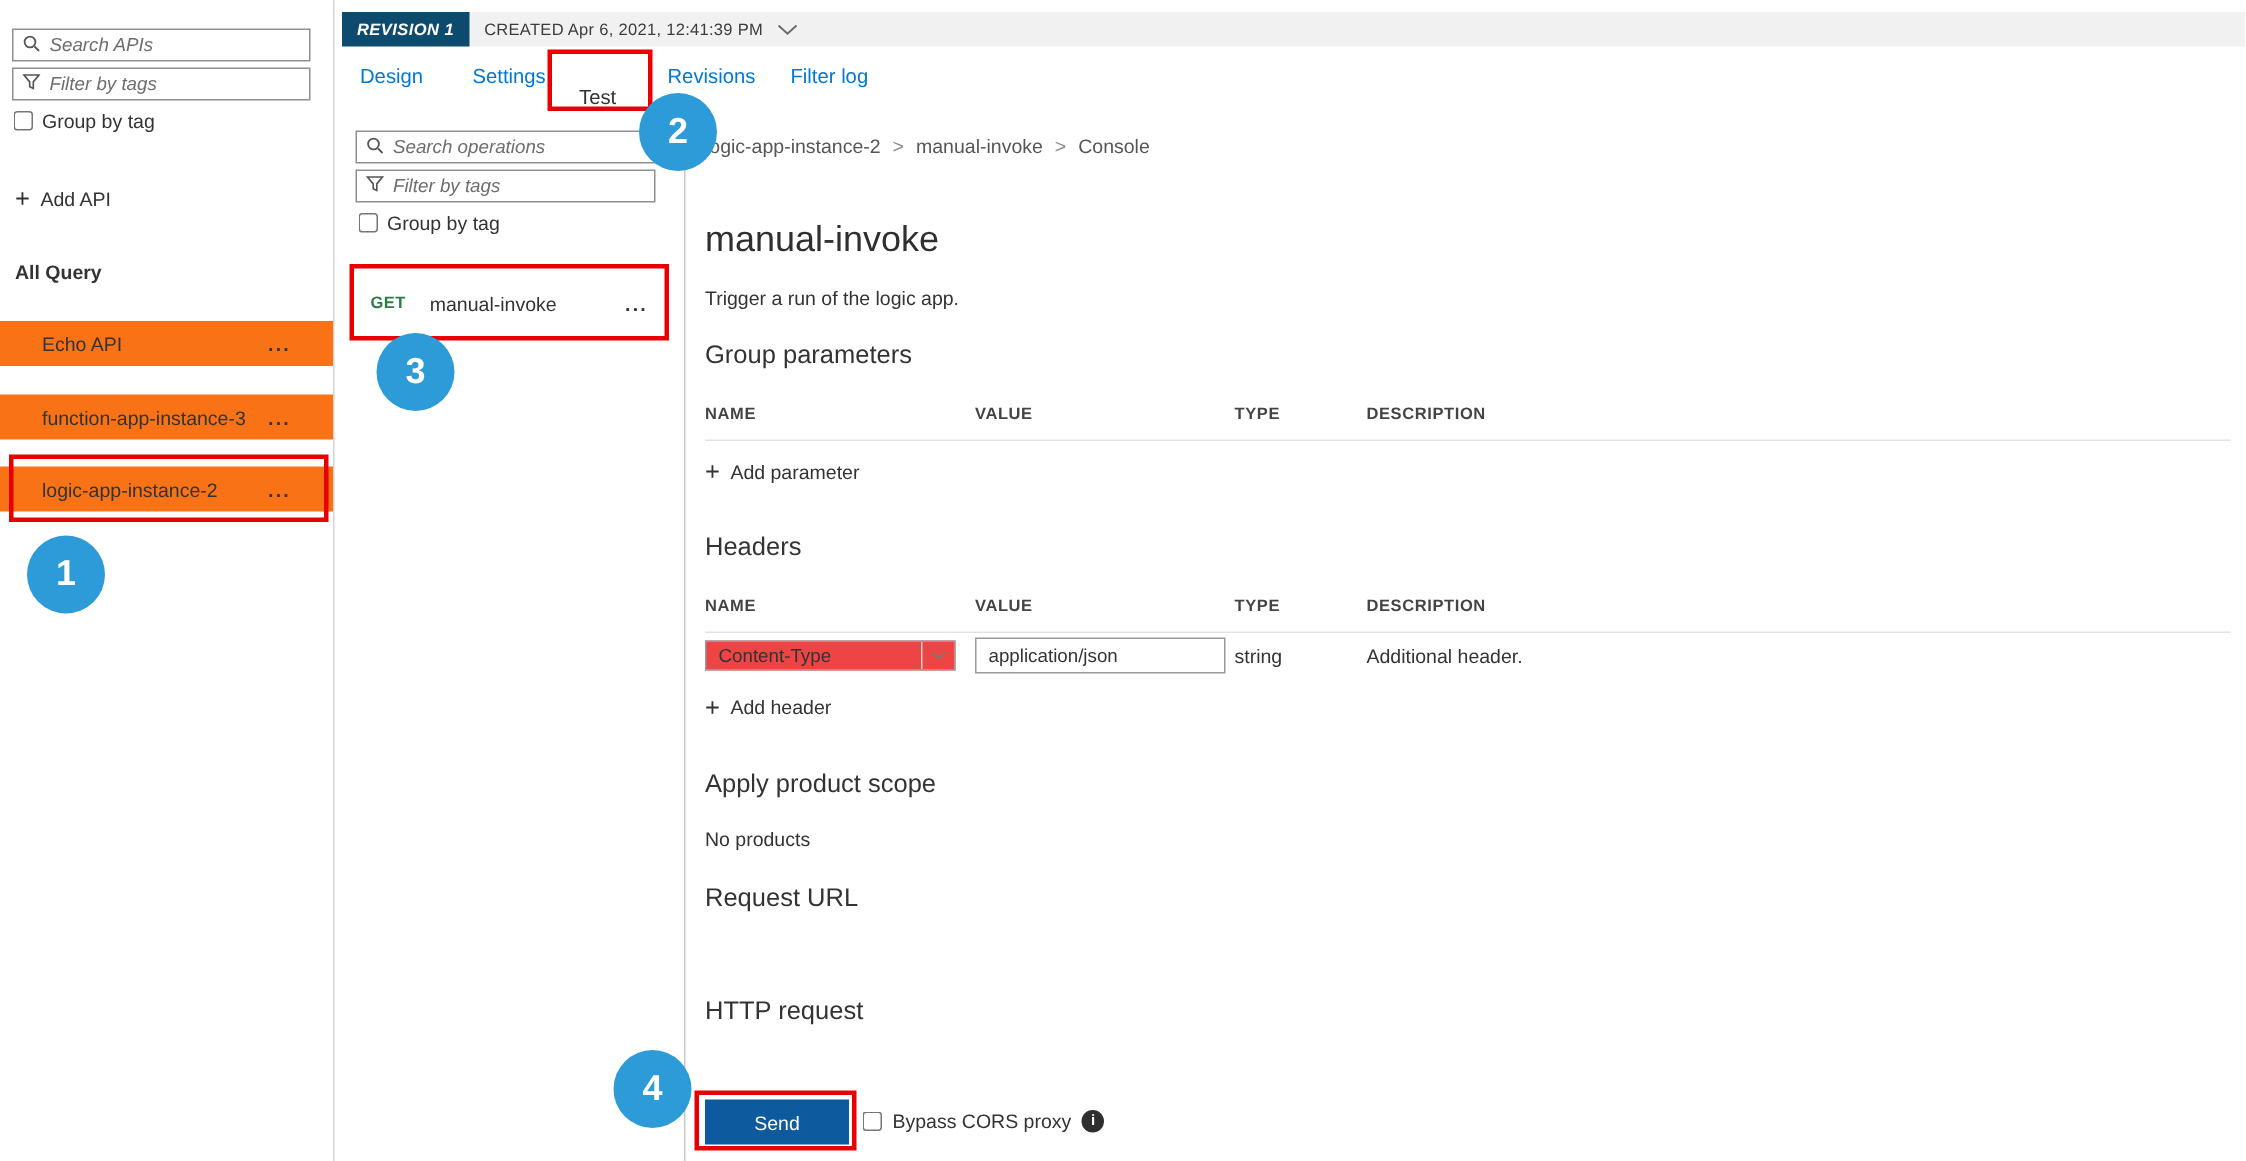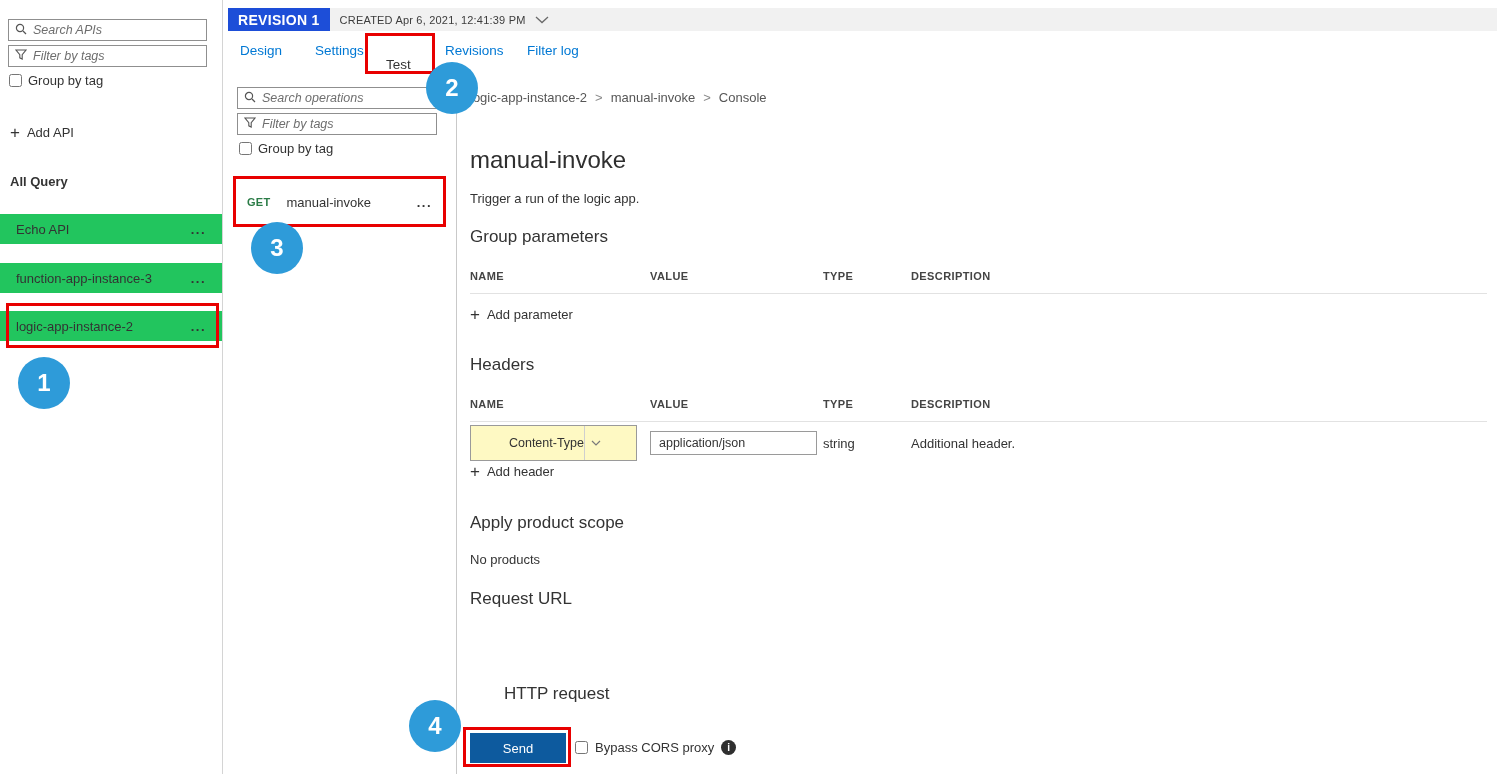--- a/index.html
+++ b/index.html
@@ -9,47 +9,47 @@
   
   .left-pane { position:absolute; left:0; top:0; width:223px; height:774px; border-right:1px solid #d4d4d4; background:#fff; }
   .icon-input { position:absolute; display:flex; align-items:center; gap:6px; border:1px solid #8f8f8f; background:#fff; padding:0 6px; height:22px; }
   .icon-input input { border:none; outline:none; flex:1; min-width:0; background:transparent; font-family:inherit; font-size:12.5px; color:#333; }
   .icon-input input::placeholder { font-style:italic; color:#6e6e6e; }
   .check-row { position:absolute; display:flex; align-items:center; gap:6px; font-size:13px; color:#333; cursor:pointer; }
   .check-row input { width:13px; height:13px; margin:0; }
   .add-link { position:absolute; display:flex; align-items:center; gap:7px; color:#333; cursor:pointer; font-size:13px; }
   .plus { font-size:17px; line-height:1; color:#333; }
   .all-apis { position:absolute; font-weight:700; font-size:13px; color:#333; }
-  .api-item { position:absolute; left:0; width:222px; height:30px; display:flex; align-items:center; padding:0 16px; cursor:pointer; background:#22c55e; }
+  .api-item { position:absolute; left:0; width:222px; height:30px; display:flex; align-items:center; padding:0 28px; cursor:pointer; background:#f97316; }
   .more { margin-left:auto; font-weight:700; letter-spacing:1.5px; color:#333; font-size:13px; }
 
   
   .rev-bar { position:absolute; left:228px; top:8px; right:0; height:23px; background:#f1f1f1; display:flex; align-items:center; }
-  .rev-badge { height:23px; background:#1d4ed8; color:#fff; font-size:14px; font-weight:700; letter-spacing:.3px; display:flex; align-items:center; padding:0 10px; }
+  .rev-badge { height:23px; background:#0c4a6e; color:#fff; font-size:11px; font-weight:700; letter-spacing:.3px; display:flex; align-items:center; padding:0 10px;font-style:italic; }
   .rev-created { margin-left:10px; font-size:11px; color:#3c3c3c; letter-spacing:.2px; }
   .rev-chevron { margin-left:9px; display:flex; align-items:center; cursor:pointer; }
   .tab { position:absolute; top:43px; font-size:13.5px; color:#0078d4; cursor:pointer; }
   .tab.active { color:#333; }
 
   
   .op-item { position:absolute; left:238px; top:181px; width:204px; height:42px; display:flex; align-items:center; padding:0 10px 0 9px; background:#fff; cursor:pointer; }
   .op-method { color:#2b7c47; font-size:11px; font-weight:700; letter-spacing:.3px; margin-right:16px; }
   .op-name { font-size:13px; color:#333; }
   .v-divider { position:absolute; left:456px; top:76px; bottom:0; width:1px; background:#c9c9c9; }
 
   
   .breadcrumb { position:absolute; left:470px; top:90px; display:flex; gap:8px; font-size:13px; color:#565656; }
   .crumb { color:#565656; cursor:pointer; }
   .crumb-sep { color:#8a8a8a; }
   .page-title { position:absolute; left:470px; top:146px; font-size:24px; font-weight:500; color:#2f2f2f; }
   .subtitle { position:absolute; left:470px; top:191px; font-size:13px; color:#333; }
   .section-heading { position:absolute; left:470px; font-size:17px; font-weight:400; color:#333; }
   .thead { position:absolute; left:470px; right:10px; display:grid; grid-template-columns:180px 173px 88px 1fr; font-size:11px; font-weight:700; color:#444; letter-spacing:.4px; padding-bottom:11px; border-bottom:1px solid #e2e2e2; }
   .hrow { position:absolute; left:470px; right:10px; display:grid; grid-template-columns:180px 173px 88px 1fr; align-items:center; font-size:13px; color:#333; }
-  .fake-select { width:167px; height:36px; border:1px solid #9a9a9a; background:#fef9c3; display:flex; align-items:center; justify-content:center; padding-left:8px; font-size:12.5px; color:#333; cursor:pointer; }
+  .fake-select { width:167px; height:20px; border:1px solid #9a9a9a; background:#ef4444; display:flex; align-items:center; justify-content:space-between; padding-left:8px; font-size:12.5px; color:#333; cursor:pointer; }
   .fake-select .sel-arrow { width:22px; height:100%; display:flex; align-items:center; justify-content:center; border-left:1px solid #cfcfcf; }
   .cell-input { width:167px; height:24px; border:1px solid #9a9a9a; padding:0 8px; font-family:inherit; font-size:12.5px; color:#333; outline:none; }
   .url-box { position:absolute; left:459px; top:626px; right:0; height:36px; background:#f5f5f5; display:flex; align-items:center; padding-left:21px; font-family:"DejaVu Sans Mono","Liberation Mono",monospace; font-size:13px; color:#333; }
   .send-btn { position:absolute; left:470px; top:733px; width:96px; height:30px; background:#0d5a9e; color:#fff; border:none; font-family:inherit; font-size:13px; cursor:pointer; }
   .bypass { position:absolute; left:575px; top:740px; display:flex; align-items:center; gap:7px; font-size:13px; color:#333; }
   .bypass input { width:13px; height:13px; margin:0; }
   .info-dot { width:15px; height:15px; border-radius:50%; background:#2f2f2f; color:#fff; font-size:10px; font-weight:700; display:flex; align-items:center; justify-content:center; cursor:pointer; }
 
   
   .ann-box { position:absolute; border:3px solid #e80000; pointer-events:none; z-index:5; }
@@ -190,21 +190,21 @@
   <div class="add-link" style="left:470px; top:463px;">
     <span class="plus">+</span>
     <span>Add header</span>
   </div>
 
   <h2 class="section-heading" style="top:513px;">Apply product scope</h2>
   <div class="subtitle" style="top:552px; position:absolute; left:470px;">No products</div>
 
   <h2 class="section-heading" style="top:589px;">Request URL</h2>
 
-  <h2 class="section-heading" style="top:684px;margin-left:34px;">HTTP request</h2>
+  <h2 class="section-heading" style="top:664px;">HTTP request</h2>
   <button class="send-btn">Send</button>
   <label class="bypass">
     <input type="checkbox" style="">
     <span>Bypass CORS proxy</span>
     <span class="info-dot">i</span>
   </label>
 
   <div class="ann-box" style="left:6px; top:303px; width:213px; height:45px;"></div>
   <div class="ann-box" style="left:365px; top:33px; width:70px; height:41px;"></div>
   <div class="ann-box" style="left:233px; top:176px; width:213px; height:51px;"></div>

